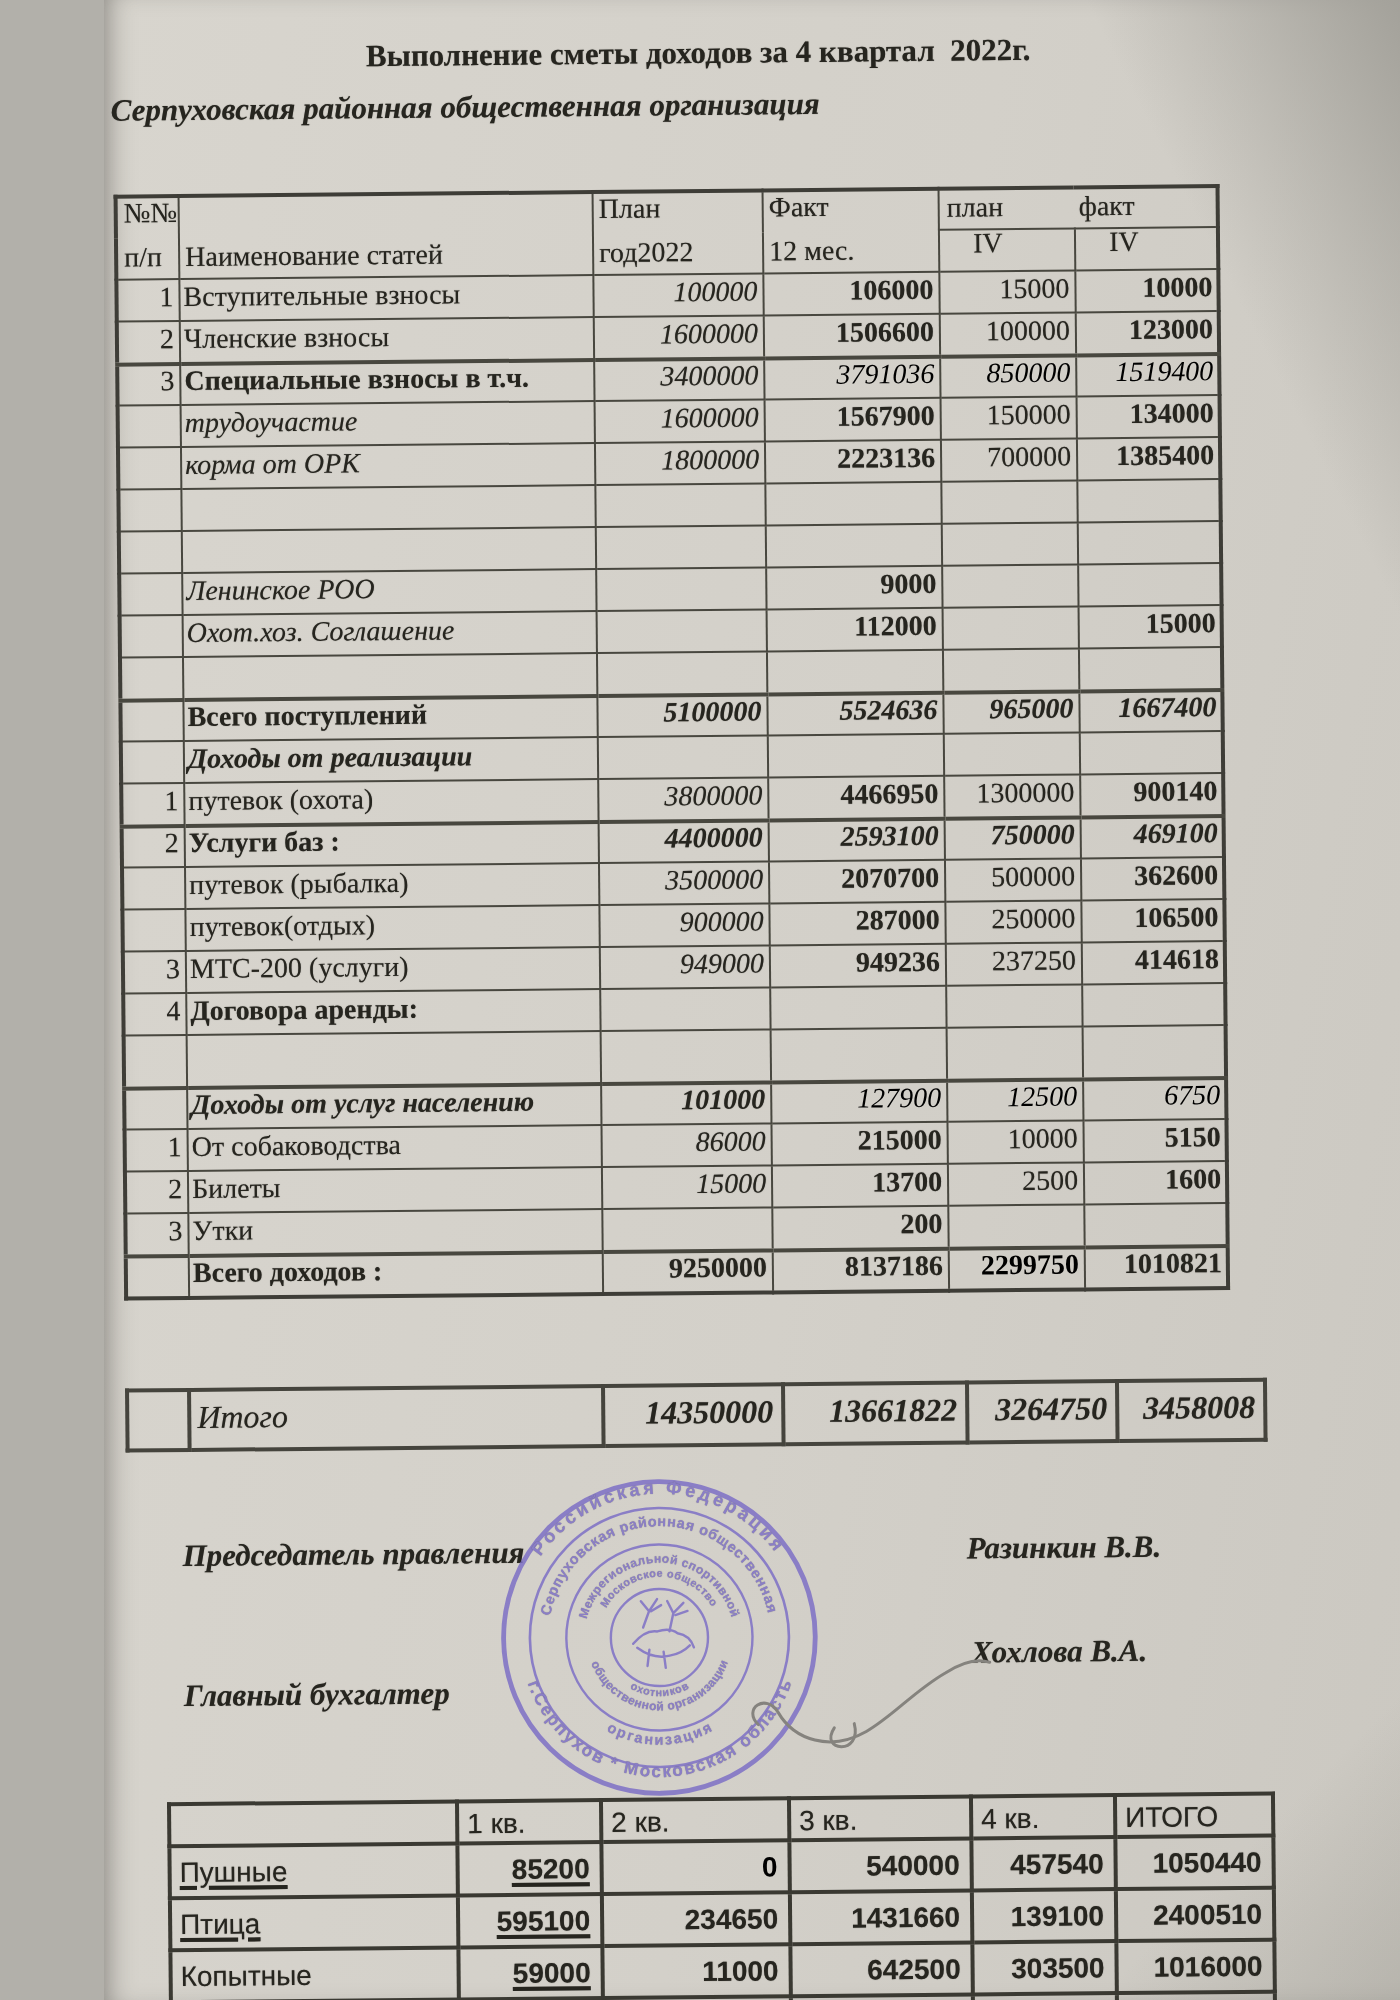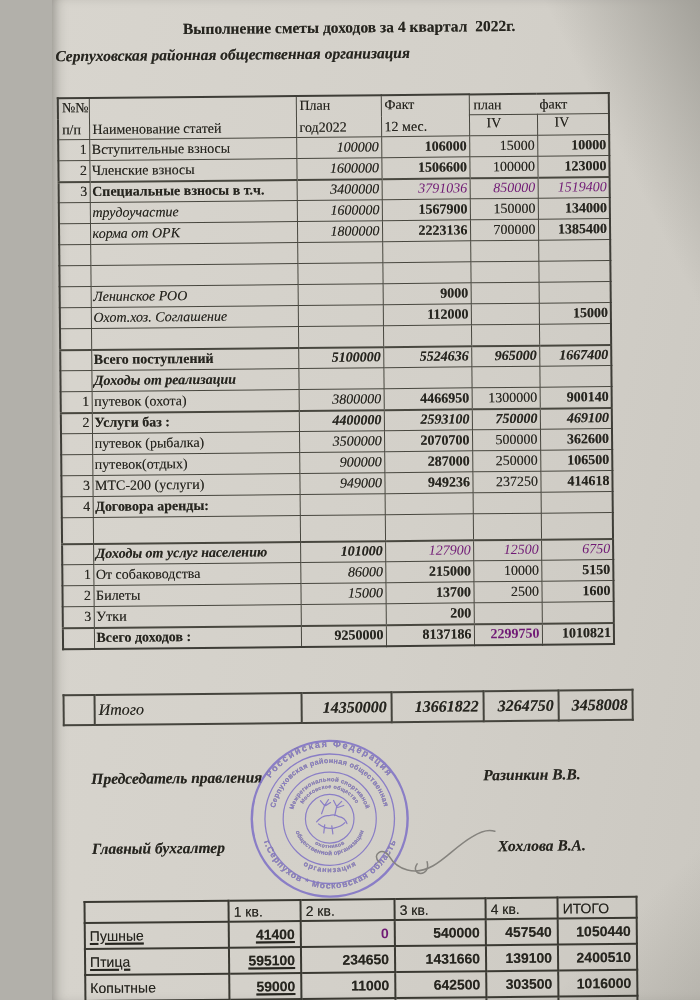--- a/index.html
+++ b/index.html
@@ -35,21 +35,21 @@
   .qhead .qplan { position:absolute; left:4px; top:2px; }
   .qhead .qfact { position:absolute; left:70px; top:2px; }
   .ivrow th { height:21px; padding:0 17px; }
 
   .cnum { text-align:right; padding-right:1px; }
   .cname { padding-left:3px; }
   .cval { text-align:right; padding-right:4px; }
   .it { font-style:italic; }
   .b { font-weight:bold; }
   .bi { font-weight:bold; font-style:italic; }
-  .faded { color:#701a75; text-shadow:none; }
+  .faded { color:#000000; text-shadow:none; }
 
   .itogo { position:absolute; left:57px; top:692px; width:569px; border:2px solid #3e3d37; font-size:16px; }
   .itogo td { border:2px solid #45443d; height:30px; overflow:hidden; white-space:nowrap; }
 
   .sig { position:absolute; font-weight:bold; font-style:italic; font-size:15.5px; }
 
   .stamp { position:absolute; left:237px; top:733px; width:172px; height:172px; opacity:.82; }
   .stamp text { font-family:"Liberation Sans",sans-serif; font-weight:bold; }
   .signature { position:absolute; left:350px; top:805px; width:145px; height:85px; }
 
@@ -331,21 +331,21 @@
         <td class="cval bi">13661822</td>
         <td class="cval bi">3264750</td>
         <td class="cval bi">3458008</td>
       </tr>
     </tbody>
   </table>
 
   <div class="sig" style="left:85px; top:768px;">Председатель правления</div>
   <div class="sig" style="left:477px; top:768px;">Разинкин В.В.</div>
   <div class="sig" style="left:85px; top:838px;">Главный бухгалтер</div>
-  <div class="sig" style="left:479px; top:839px;margin-left:12px;">Хохлова В.А.</div>
+  <div class="sig" style="left:479px; top:820px;">Хохлова В.А.</div>
 
   <svg class="stamp" viewBox="0 0 170 170">
     <g fill="none" stroke="#7b6dc6">
       <circle cx="85" cy="85" r="77" stroke-width="2.4"></circle>
       <circle cx="85" cy="85" r="64" stroke-width="1.3"></circle>
       <circle cx="85" cy="85" r="46" stroke-width="1.2"></circle>
       <circle cx="85" cy="85" r="24" stroke-width="1.2"></circle>
     </g>
     <defs>
       <path id="a1" d="M 14 85 A 71 71 0 1 1 156 85"></path>
@@ -397,21 +397,21 @@
         <th>1 кв.</th>
         <th>2 кв.</th>
         <th>3 кв.</th>
         <th>4 кв.</th>
         <th>ИТОГО</th>
       </tr>
     </thead>
     <tbody id="q-tbody">
         <tr>
           <td class="qname u">Пушные</td>
-          <td class="qval u">41400</td>
+          <td class="qval u">85200</td>
           <td class="qval faded">0</td>
           <td class="qval">540000</td>
           <td class="qval">457540</td>
           <td class="qval">1050440</td>
         </tr>
         <tr>
           <td class="qname u">Птица</td>
           <td class="qval u">595100</td>
           <td class="qval">234650</td>
           <td class="qval">1431660</td>

